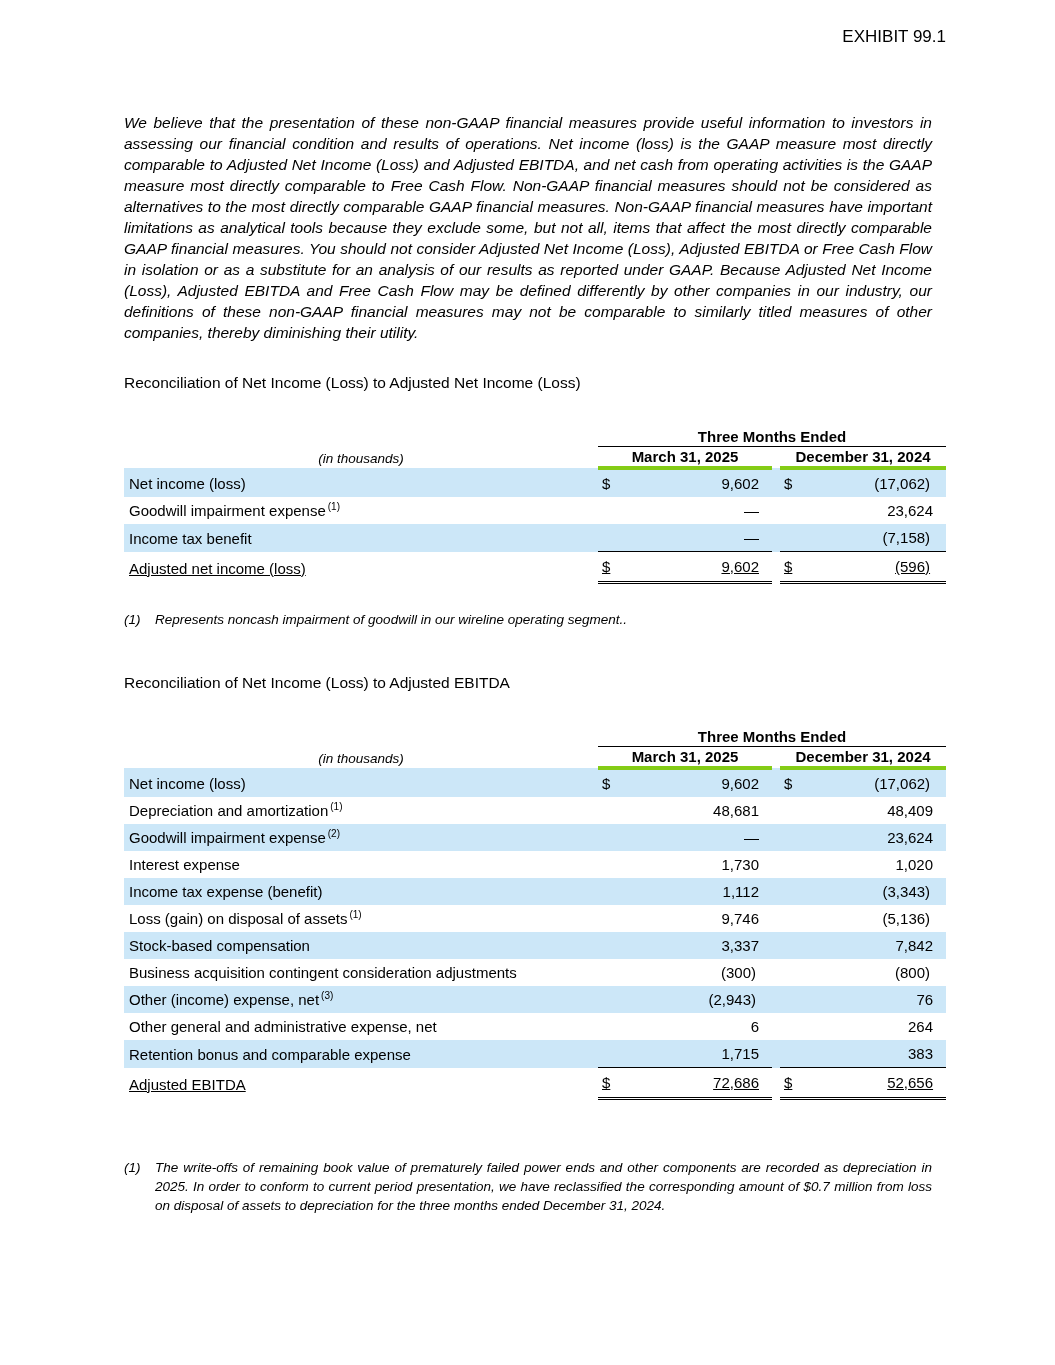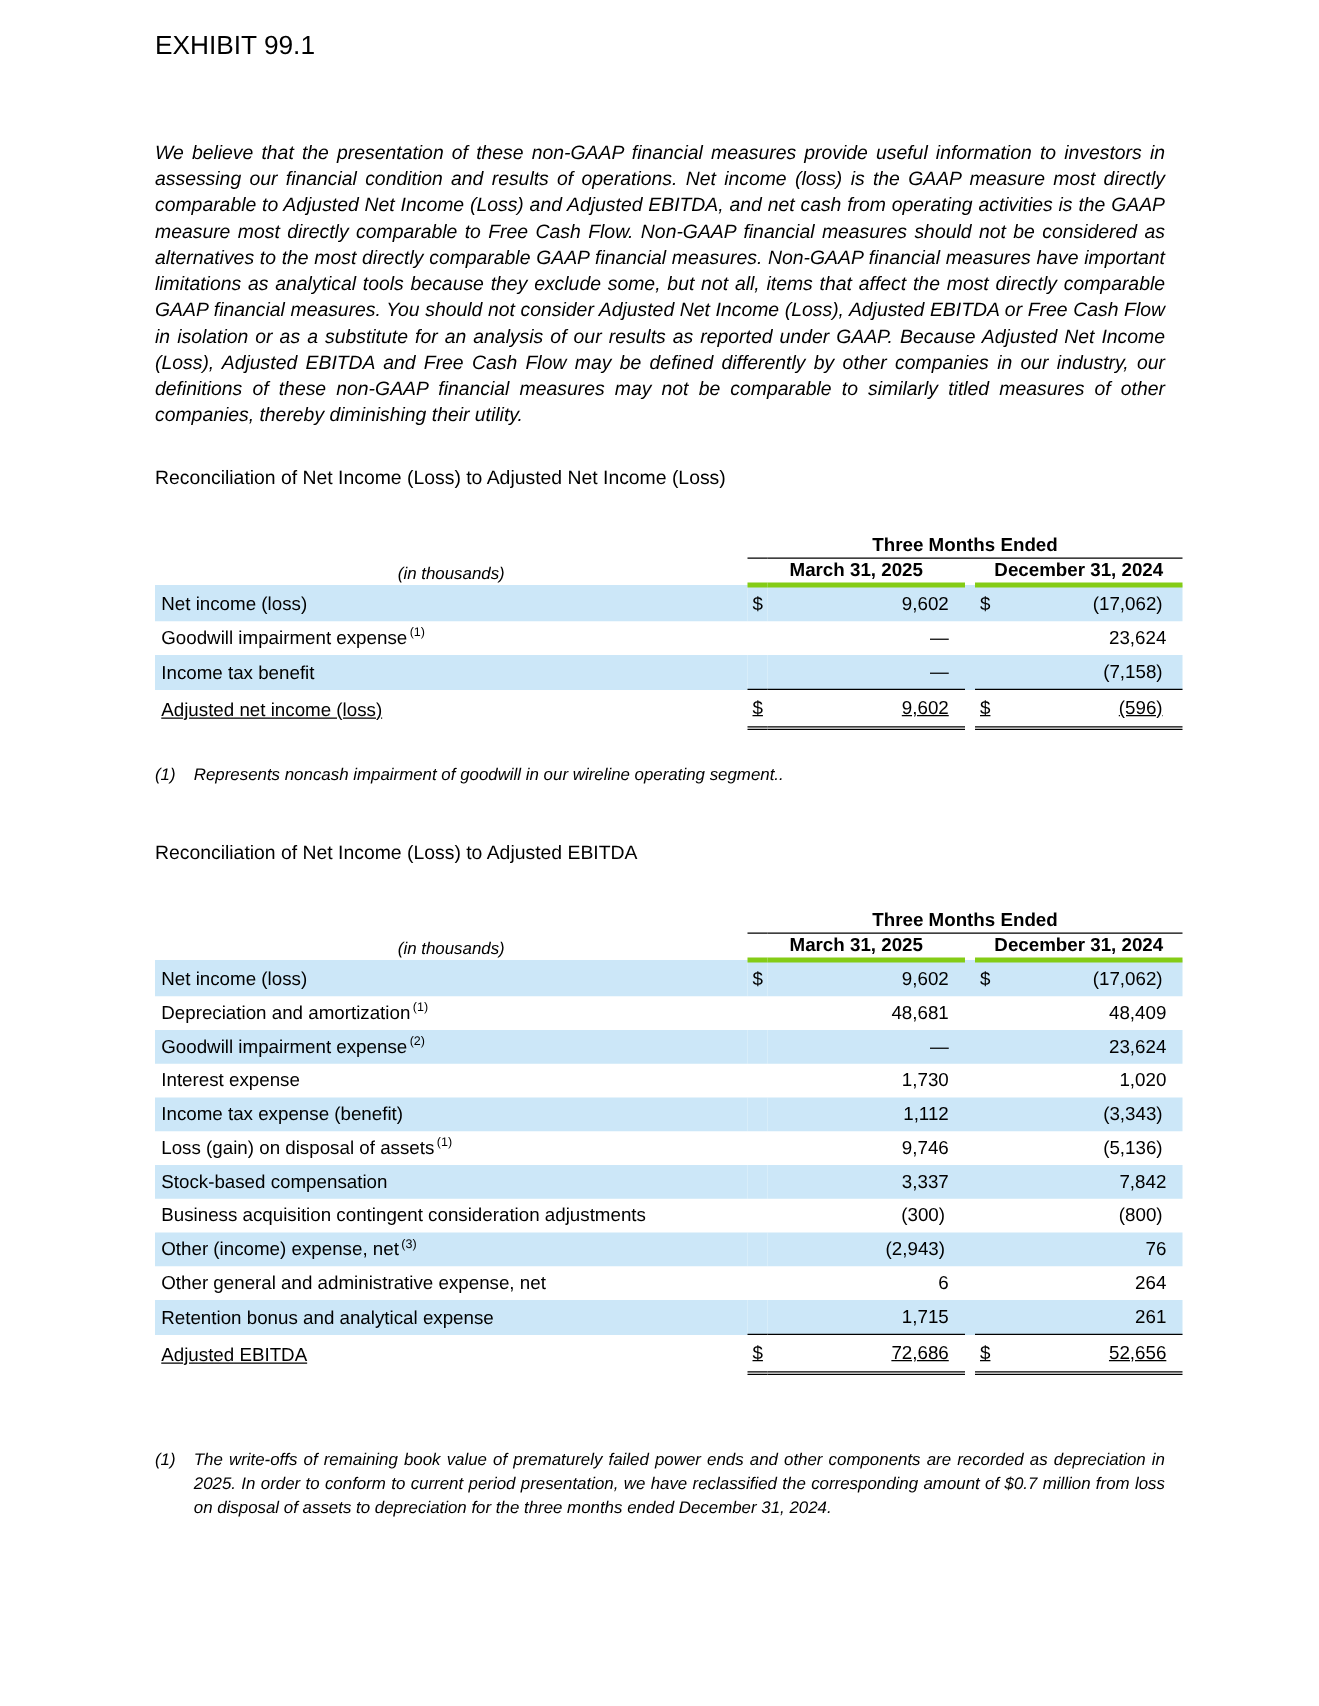--- a/index.html
+++ b/index.html
@@ -9,21 +9,22 @@
   .page {
     width: 1055px;
     height: 1365px;
     background: #fff;
     padding: 26px 109px 40px 124px;
     overflow: hidden;
     position: relative;
   }
 
   .exhibit {
-    font-size: 21px;
+    text-align: right;
+    font-size: 17px;
     line-height: 22px;
   }
 
   .intro {
     margin: 64px 0 0 0;
     font-style: italic;
     font-size: 15.5px;
     line-height: 21px;
     text-align: justify;
     padding-right: 14px;
@@ -271,26 +272,26 @@
         </tr>
         <tr class="">
           <td class="lbl">Other general and administrative expense, net</td>
           <td class="num dollar"></td>
           <td class="num val">6</td>
           <td class="gap"></td>
           <td class="num dollar"></td>
           <td class="num val">264</td>
         </tr>
         <tr class="shaded rule">
-          <td class="lbl">Retention bonus and analytical expense</td>
+          <td class="lbl">Retention bonus and comparable expense</td>
           <td class="num dollar"></td>
           <td class="num val">1,715</td>
           <td class="gap"></td>
           <td class="num dollar"></td>
-          <td class="num val">261</td>
+          <td class="num val">383</td>
         </tr>
         <tr class="total">
           <td class="lbl">Adjusted EBITDA</td>
           <td class="num dollar">$</td>
           <td class="num val">72,686</td>
           <td class="gap"></td>
           <td class="num dollar">$</td>
           <td class="num val">52,656</td>
         </tr>
       </tbody>

